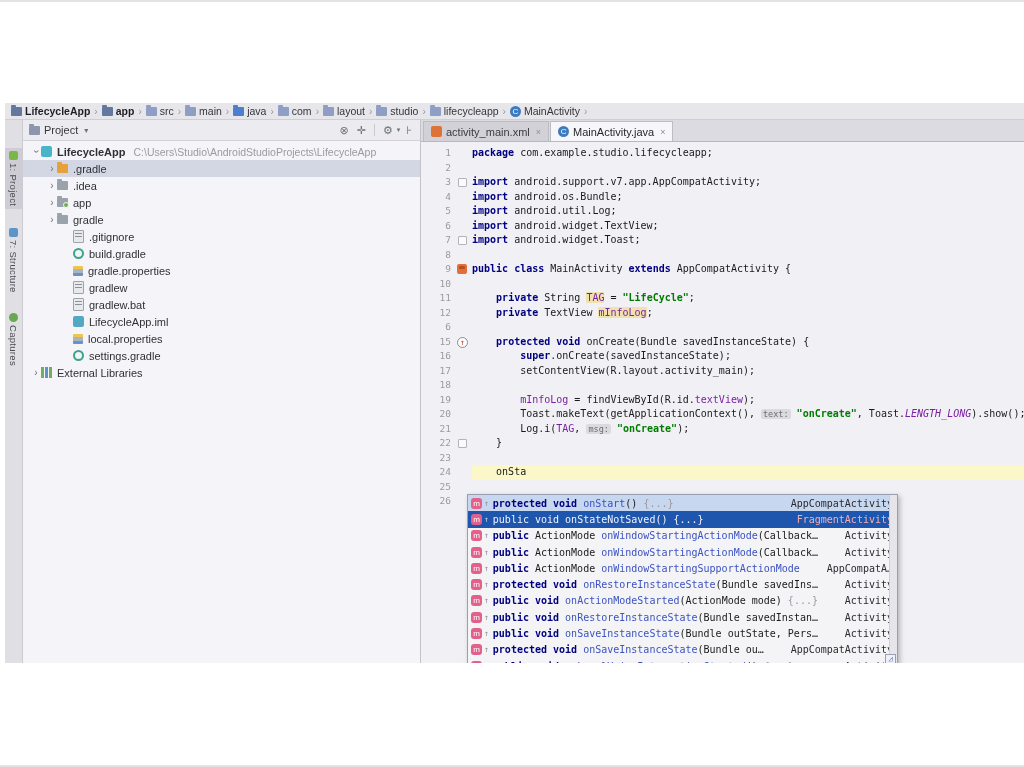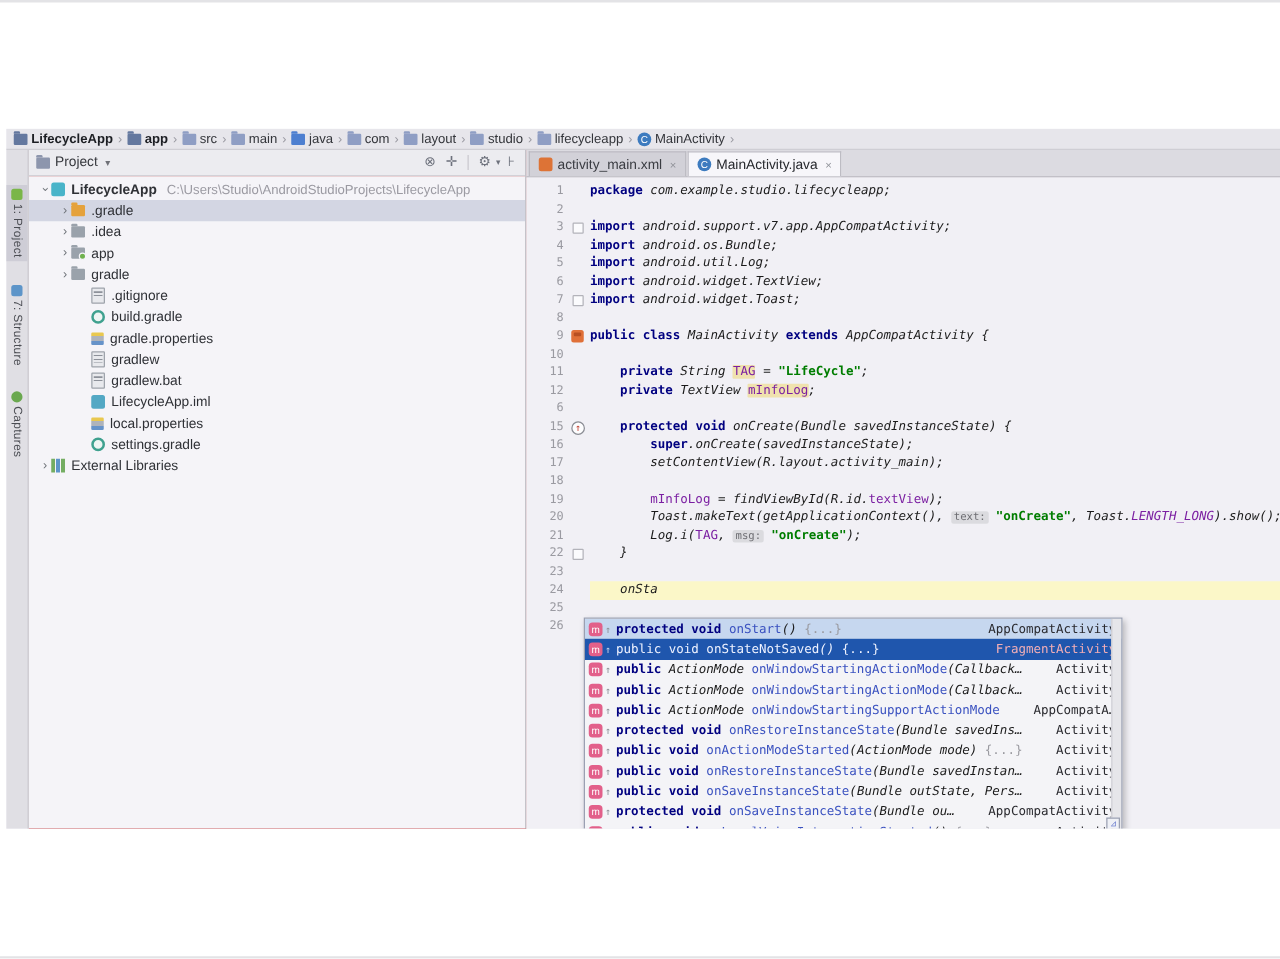--- a/index.html
+++ b/index.html
@@ -27,21 +27,21 @@
   .strip-item{position:absolute;left:0;width:17px;display:flex;flex-direction:column;align-items:center;
               padding:3px 0;gap:3px;}
   .strip-item.active{background:#cecdd6;}
   .strip-label{writing-mode:vertical-rl;font-size:9.5px;color:#4a4c52;letter-spacing:.3px;}
   .strip-ico{width:9px;height:9px;border-radius:2px;flex:none;}
   .si-project{background:#7ab648;}
   .si-structure{background:#5d95c9;}
   .si-captures{background:#6aa84f;border-radius:50%;}
 
   
-  .project-panel{width:397px;flex:none;background:#b91c1c;border-right:1px solid #c4c3c9;
+  .project-panel{width:397px;flex:none;background:#737373;border-right:1px solid #c4c3c9;
                  display:flex;flex-direction:column;overflow:hidden;}
   .panel-header{height:20px;background:#ececf0;border-bottom:1px solid #d2d1d7;display:flex;
                 align-items:center;padding:0 6px;gap:4px;flex:none;}
   .panel-title{font-size:11px;color:#35373c;}
   .ph-folder{width:11px;height:9px;background:#8d96ad;border-radius:1px;position:relative;}
   .ph-folder::before{content:"";position:absolute;top:-2px;left:0;width:5px;height:2px;background:#8d96ad;border-radius:1px 1px 0 0;}
   .ph-caret{color:#6f7177;font-size:8px;margin-left:2px;}
   .ph-spacer{flex:1;}
   .ph-btn{color:#6d717c;font-size:11px;line-height:1;padding:0 2px;cursor:default;}
   .ph-sep{width:1px;height:12px;background:#c9c8ce;margin:0 2px;}
@@ -72,21 +72,21 @@
   .gcell{width:17px;flex:none;position:relative;}
   .fold{position:absolute;left:3px;top:3px;width:7px;height:7px;border:1px solid #b3b3ba;background:#fbfbfd;border-radius:1px;}
   .gi-android{position:absolute;left:2px;top:2px;width:10px;height:10px;background:#e07038;border-radius:2px;}
   .gi-android::after{content:"";position:absolute;left:2px;top:2px;right:2px;height:3px;background:#b84f22;border-radius:1px;}
   .gi-override{position:absolute;left:2px;top:2px;width:9px;height:9px;border:1px solid #8b8d94;border-radius:50%;
                color:#c0392b;font-size:8px;line-height:9px;text-align:center;background:#fdfdfe;}
   .ccell{flex:1;white-space:pre;color:#1a1a1a;}
   .code-line.current .ccell{background:#fbf7c8;}
 
   .t-k{color:#000080;font-weight:bold;}
-  .t-p{color:#1a1a1a;font-style:italic;}
+  .t-p{color:#1a1a1a;}
   .t-s{color:#007d00;font-weight:bold;}
   .t-f{color:#7b1fa2;}
   .t-fh{color:#7b1fa2;background:#f0e2ae;border-radius:1px;}
   .t-c{color:#7b1fa2;font-style:italic;}
   .t-a{color:#9a7d00;}
   .t-h{color:#6e6e73;background:#dbdbdf;border-radius:2px;font-size:8.5px;padding:0 2px;}
   .t-m{color:#3b52c0;}
   .t-g{color:#9a9aa0;}
 
   

